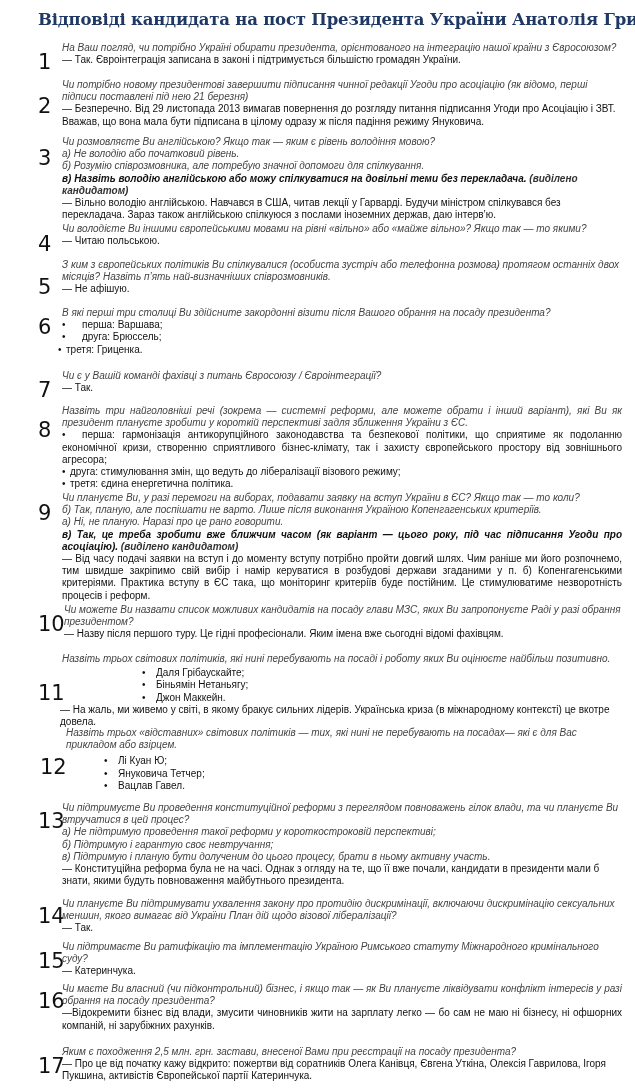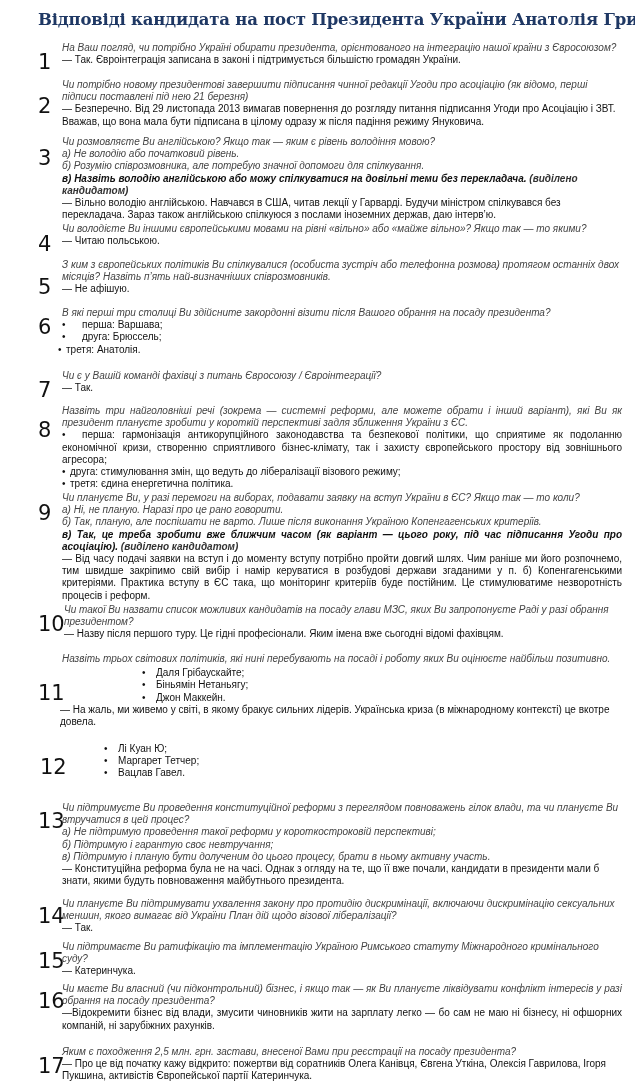--- a/index.html
+++ b/index.html
@@ -52,65 +52,66 @@
 <div class="blk" style="top:259px">
   <div class="q">З ким з європейських політиків Ви спілкувалися (особиста зустріч або телефонна розмова) протягом останніх двох місяців? Назвіть п’ять най-визначніших співрозмовників.</div>
   <div class="a">— Не афішую.</div>
 </div>
 
 <div class="num" style="left:38px;top:317px">6</div>
 <div class="blk" style="top:307px">
   <div class="q">В які перші три столиці Ви здійсните закордонні візити після Вашого обрання на посаду президента?</div>
   <div class="li"><span class="dot">•</span><span style="padding-left:6px">перша:  Варшава;</span></div>
   <div class="li"><span class="dot">•</span><span style="padding-left:6px">друга:  Брюссель;</span></div>
-  <div class="li" style="margin-left:-4px"><span style="display:inline-block;width:8px">•</span><span>третя:  Анатолія.</span></div>
+  <div class="li" style="margin-left:-4px"><span style="display:inline-block;width:8px">•</span><span>третя:  Гриценка.</span></div>
 </div>
 
 <div class="num" style="left:38px;top:380px">7</div>
 <div class="blk" style="top:370px">
   <div class="q">Чи є у Вашій команді фахівці з питань Євросоюзу / Євроінтеграції?</div>
   <div class="a">— Так.</div>
 </div>
 
 <div class="num" style="left:38px;top:420px">8</div>
 <div class="blk just" style="top:405px">
   <div class="q">Назвіть три найголовніші речі (зокрема — системні реформи, але можете обрати і інший варіант), які Ви як президент плануєте зробити у короткій перспективі задля зближення України з ЄС.</div>
   <div class="li"><span class="dot">•</span><span style="padding-left:6px">перша: гармонізація антикорупційного законодавства та безпекової політики, що сприятиме як подоланню економічної кризи, створенню сприятливого бізнес-клімату, так і захисту європейського простору від зовнішнього агресора;</span></div>
   <div class="li"><span style="display:inline-block;width:8px">•</span><span>друга: стимулювання змін, що ведуть до лібералізації візового режиму;</span></div>
   <div class="li"><span style="display:inline-block;width:8px">•</span><span>третя: єдина енергетична політика.</span></div>
 </div>
 
 <div class="num" style="left:38px;top:503px">9</div>
 <div class="blk just" style="top:492px">
   <div class="q">Чи плануєте Ви, у разі перемоги на виборах, подавати заявку на вступ України в ЄС? Якщо так — то коли?</div>
+  <div class="q">б) Так, планую, але поспішати не варто. Лише після виконання Україною Копенгагенських критеріїв.</div>
   <div class="q">а) Ні, не планую. Наразі про це рано говорити.</div>
-  <div class="q">б) Так, планую, але поспішати не варто. Лише після виконання Україною Копенгагенських критеріїв.</div>
   <div><span class="b">в) Так, це треба зробити вже ближчим часом (як варіант — цього року, під час підписання Угоди про асоціацію).</span> <span class="hl">(виділено кандидатом)</span></div>
   <div class="a">— Від часу подачі заявки на вступ і до моменту вступу потрібно пройти довгий шлях. Чим раніше ми його розпочнемо, тим швидше закріпимо свій вибір і намір керуватися в розбудові держави згаданими у п. б) Копенгагенськими критеріями. Практика вступу в ЄС така, що моніторинг критеріїв буде постійним. Це стимулюватиме незворотність процесів і реформ.</div>
 </div>
 
 <div class="num" style="left:38px;top:614px">10</div>
 <div class="blk" style="top:604px;left:64px">
-  <div class="q">Чи такої Ви назвати список можливих кандидатів на посаду глави МЗС, яких Ви запропонуєте Раді у разі обрання президентом?</div>
+  <div class="q">Чи можете Ви назвати список можливих кандидатів на посаду глави МЗС, яких Ви запропонуєте Раді у разі обрання президентом?</div>
   <div class="a">— Назву після першого туру. Це гідні професіонали. Яким імена вже сьогодні відомі фахівцям.</div>
 </div>
 
 <div class="num" style="left:38px;top:683px">11</div>
 <div class="blk" style="top:653px">
   <div class="q">Назвіть трьох світових політиків, які нині перебувають на посаді і роботу яких Ви оцінюєте найбільш позитивно.</div>
   <div class="li ind" style="margin-top:2px"><span class="dot">•</span><span>Даля Грібаускайте;</span></div>
   <div class="li ind"><span class="dot">•</span><span>Біньямін Нетаньягу;</span></div>
   <div class="li ind"><span class="dot">•</span><span>Джон Маккейн.</span></div>
   <div class="a" style="margin-left:-2px">— На жаль, ми живемо у світі, в якому бракує сильних лідерів. Українська криза (в міжнародному контексті) це вкотре довела.</div>
 </div>
 
 <div class="num" style="left:40px;top:757px">12</div>
 <div class="blk" style="top:727px;left:66px">
-  <div class="li ind" style="padding-left:38px;margin-top:16px"><span class="dot">•</span><span>Лі Куан Ю;</span></div>
-  <div class="li ind" style="padding-left:38px"><span class="dot">•</span><span>Маргарет Тетчер;</span></div>
+  <div class="q">Назвіть трьох «відставних» світових політиків — тих, які нині не перебувають на посадах— які є для Вас прикладом або взірцем.</div>
+  <div class="li ind" style="padding-left:38px;margin-top:4px"><span class="dot">•</span><span>Лі Куан Ю;</span></div>
+  <div class="li ind" style="padding-left:38px"><span class="dot">•</span><span>Януковича Тетчер;</span></div>
   <div class="li ind" style="padding-left:38px"><span class="dot">•</span><span>Вацлав Гавел.</span></div>
 </div>
 
 <div class="num" style="left:38px;top:811px">13</div>
 <div class="blk" style="top:802px">
   <div class="q">Чи підтримуєте Ви проведення конституційної реформи з переглядом повноважень гілок влади, та чи плануєте Ви втручатися в цей процес?</div>
   <div class="q">а) Не підтримую проведення такої реформи у короткостроковій перспективі;</div>
   <div class="q">б) Підтримую і гарантую своє невтручання;</div>
   <div class="q">в) Підтримую і планую бути долученим до цього процесу, брати в ньому активну участь.</div>
   <div class="a">— Конституційна реформа була не на часі. Однак з огляду на те, що її вже почали, кандидати в президенти мали б знати, якими будуть повноваження майбутнього президента.</div>

